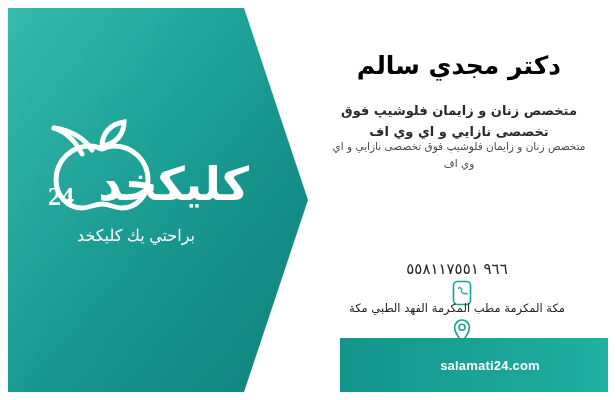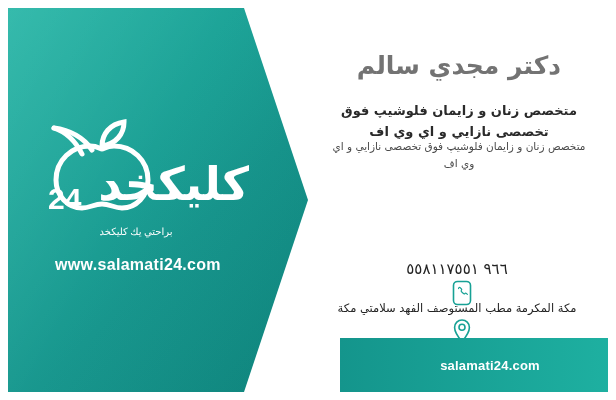--- a/index.html
+++ b/index.html
@@ -114,34 +114,34 @@
     direction: rtl;
     line-height: 60px;
     letter-spacing: -1px;
     font-family: "DejaVu Sans", sans-serif;
   }
   .logo-24 {
     position: absolute;
     left: 26px;
     top: 66px;
     color: #ffffff;
-    font-size: 30px;
-    font-weight: bold;
-    font-family: Liberation Sans, sans-serif;
+    font-size: 26px;
+    font-weight: bold;
+    font-family: Liberation Serif, serif;
   }
   .logo-tagline {
     position: absolute;
     left: 0px;
     top: 110px;
     width: 228px;
     text-align: center;
     color: #ffffff;
-    font-size: 10px;
+    font-size: 16px;
     direction: rtl;
-    font-family: Liberation Serif, serif;
+    font-family: Liberation Sans, sans-serif;
   }
   .logo-url {
     position: absolute;
     left: 0px;
     top: 140px;
     width: 232px;
     text-align: center;
     color: #ffffff;
     font-size: 16px;
     font-weight: bold;
@@ -157,21 +157,21 @@
     width: 300px;
     height: 330px;
     direction: rtl;
     text-align: right;
   }
   .doc-name {
     position: absolute;
     right: 18px;
     top: 42px;
     width: 262px;
-    color: #737373;
+    color: #000000;
     font-size: 25px;
     font-weight: bold;
     text-align: center;
     line-height: 32px;
     font-family: "DejaVu Sans", sans-serif;
   }
   .specialty {
     position: absolute;
     right: 18px;
     top: 92px;
@@ -252,21 +252,20 @@
             <path d="M58 30 C40 30 24 44 24 64 C24 80 36 92 50 92 C58 92 62 88 70 88 C78 88 82 92 90 92 C104 92 116 80 116 64 C116 44 100 30 82 30 C74 30 72 33 70 33 C68 33 66 30 58 30 Z" fill="none" stroke="#ffffff" stroke-width="5"></path>
             <path d="M70 30 C70 18 78 8 92 6 C92 18 84 28 70 30 Z" fill="none" stroke="#ffffff" stroke-width="5"></path>
             <path d="M22 12 C38 14 52 22 60 34" fill="none" stroke="#ffffff" stroke-width="5" stroke-linecap="round"></path>
             <path d="M22 12 C34 16 44 26 50 38" fill="none" stroke="#ffffff" stroke-width="5" stroke-linecap="round"></path>
           </svg>
         </div>
 
         <div class="logo-word">كليكخد</div>
         <div class="logo-24">24</div>
         <div class="logo-tagline">براحتي يك كليكخد</div>
-        <div class="logo-url">www.salamati24.com</div>
       </div>
 
       <div class="chevron">
         <svg width="90" height="384" viewBox="0 0 90 384" xmlns="http://www.w3.org/2000/svg">
           <path d="M0 0 L90 0 L90 384 L0 384 L64 192 Z" fill="#ffffff"></path>
         </svg>
       </div>
     </div>
 
     <div class="right">
@@ -278,21 +277,21 @@
         <div class="row-text">٩٦٦ ٥٥٨١١٧٥٥١</div>
         <div class="icon-circle">
           <svg width="20" height="26" viewBox="0 0 20 26" xmlns="http://www.w3.org/2000/svg">
             <rect x="1.5" y="1.5" width="17" height="23" rx="4" ry="4" fill="none" stroke="#17a195" stroke-width="1.6"></rect>
             <path d="M6 7.5 C6 6.2 7.2 5.6 8 6.4 L9.6 8 C10.2 8.6 10 9.3 9.5 9.8 C9.1 10.2 9.1 10.7 9.6 11.3 C10.4 12.3 11.6 13.3 12.6 13.9 C13.1 14.2 13.6 14.1 13.9 13.7 C14.4 13.1 15.1 12.9 15.7 13.5 L17 14.8" fill="none" stroke="#17a195" stroke-width="1.5" stroke-linecap="round" transform="scale(0.8) translate(2.2,3.2)"></path>
           </svg>
         </div>
       </div>
 
       <div class="row row-addr">
-        <div class="row-text">مكة المكرمة مطب المستوصف الفهد سلامتي مكة</div>
+        <div class="row-text">مكة المكرمة مطب المكرمة الفهد الطبي مكة</div>
         <div class="icon-circle">
           <svg width="20" height="26" viewBox="0 0 20 26" xmlns="http://www.w3.org/2000/svg">
             <path d="M10 2 C5.9 2 2.6 5.3 2.6 9.4 C2.6 14.8 10 23.5 10 23.5 C10 23.5 17.4 14.8 17.4 9.4 C17.4 5.3 14.1 2 10 2 Z" fill="none" stroke="#17a195" stroke-width="1.6"></path>
             <circle cx="10" cy="9.3" r="3" fill="none" stroke="#17a195" stroke-width="1.6"></circle>
           </svg>
         </div>
       </div>
     </div>
 
     <div class="bottom-bar">

